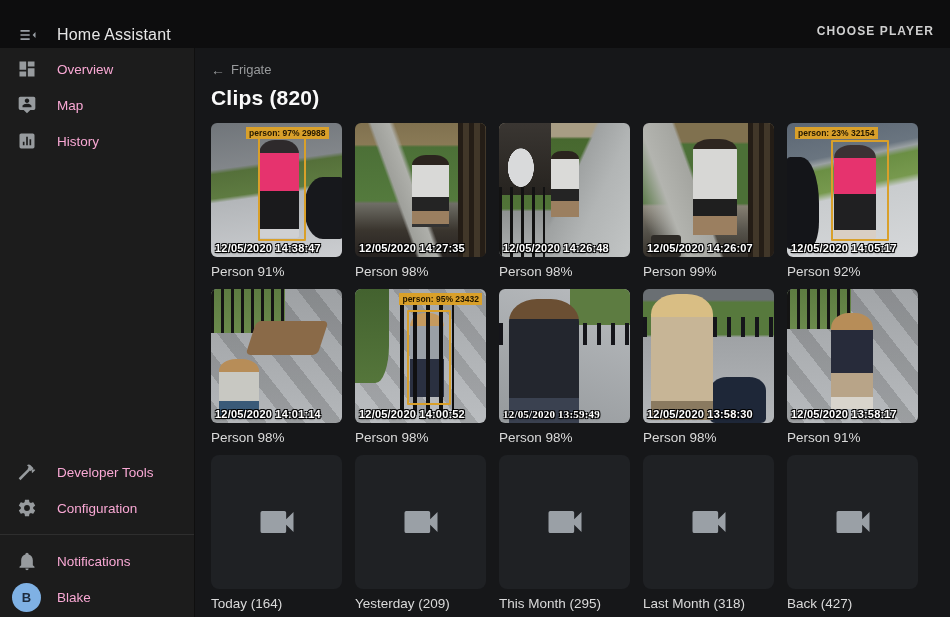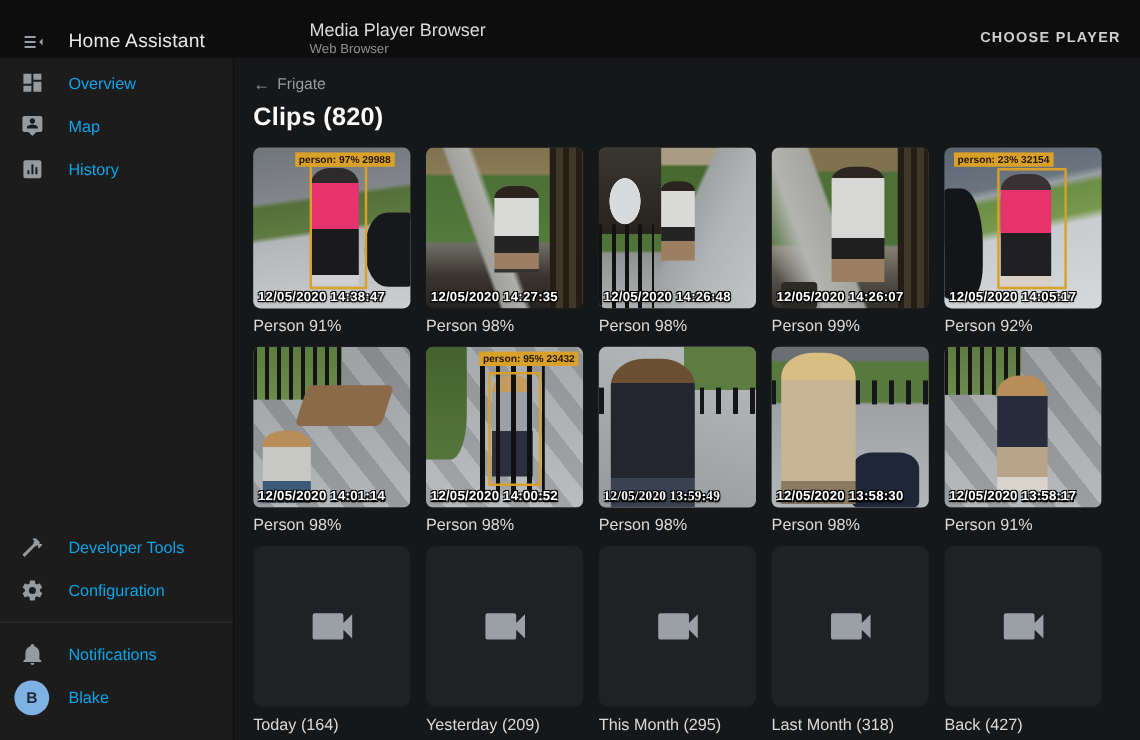--- a/index.html
+++ b/index.html
@@ -23,25 +23,25 @@
     padding:10px 16px; white-space:nowrap; }
 
   
   .sidebar { position:absolute; top:48px; left:0; width:195px; height:569px;
     background:#1c1c1c; z-index:20; border-right:1px solid #0f0f0f; }
   .nav-list { padding-top:3px; }
   .nav-item { height:36px; margin:0 6px; border-radius:4px; display:flex; align-items:center;
     padding:0 0 0 10px; cursor:pointer; }
   .nav-icon { width:22px; height:22px; display:flex; align-items:center; justify-content:center; flex-shrink:0; }
   .nav-icon svg { width:20px; height:20px; fill:#979b9e; }
-  .nav-label { margin-left:19px; color:#0ea5e9; font-size:13.5px; font-weight:500; white-space:nowrap; }
+  .nav-label { margin-left:19px; color:#f9a8d4; font-size:13.5px; font-weight:500; white-space:nowrap; }
   .nav-item.selected { background:#2b323b; }
   .nav-item.selected .nav-icon svg { fill:#a4bcd9; }
   .nav-item.selected .nav-label { color:#e4eaf1; }
-  .sidebar-bottom { position:absolute; left:0; right:0; bottom:18px; }
+  .sidebar-bottom { position:absolute; left:0; right:0; bottom:2px; }
   .side-divider { height:1px; background:#2e2e2e; margin:8px 0; }
   .avatar { width:29px; height:29px; border-radius:50%; background:#7fb1e4; color:#1d2b3c;
     font-size:13px; font-weight:600; display:flex; align-items:center; justify-content:center;
     flex-shrink:0; margin-left:-4px; }
   .user-label { margin-left:16px; }
 
   
   .main { position:absolute; top:48px; left:195px; width:755px; height:569px;
     background:#161719; overflow:hidden; padding:14px 16px 0 16px; }
   .breadcrumb { display:flex; align-items:center; gap:6px; color:#989a9c; font-size:13px;
@@ -157,24 +157,20 @@
 
 <header class="app-header">
   <div class="hdr-left">
     <button class="menu-btn">
       <svg viewBox="0 0 24 24">
         <path fill="#9aa0a6" d="M3,6H14V8H3V6M3,11H14V13H3V11M3,16H14V18H3V16M21,15.5L17.5,12L21,8.5V15.5Z"></path>
       </svg>
     </button>
     <span class="app-title">Home Assistant</span>
   </div>
-  <div class="hdr-center">
-    <span class="hdr-title">Media Player Browser</span>
-    <span class="hdr-subtitle">Web Browser</span>
-  </div>
   <div class="hdr-spacer"></div>
   <button class="choose-player">CHOOSE PLAYER</button>
 </header>
 
 <nav class="sidebar">
   <div class="nav-list">
     <div class="nav-item">
       <span class="nav-icon">
         <svg viewBox="0 0 24 24">
             <path d="M13,3V9H21V3M13,21H21V11H13M3,21H11V15H3M3,13H11V3H3V13Z"></path>

